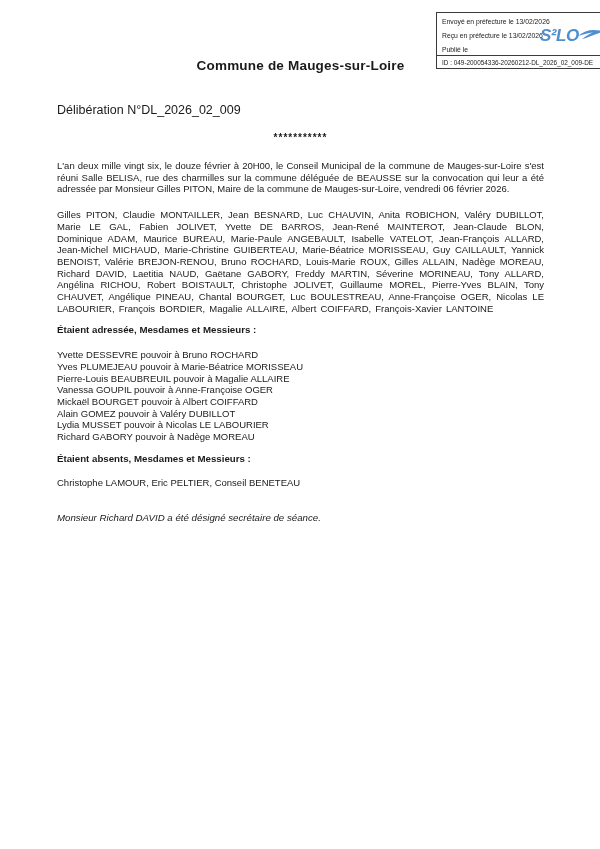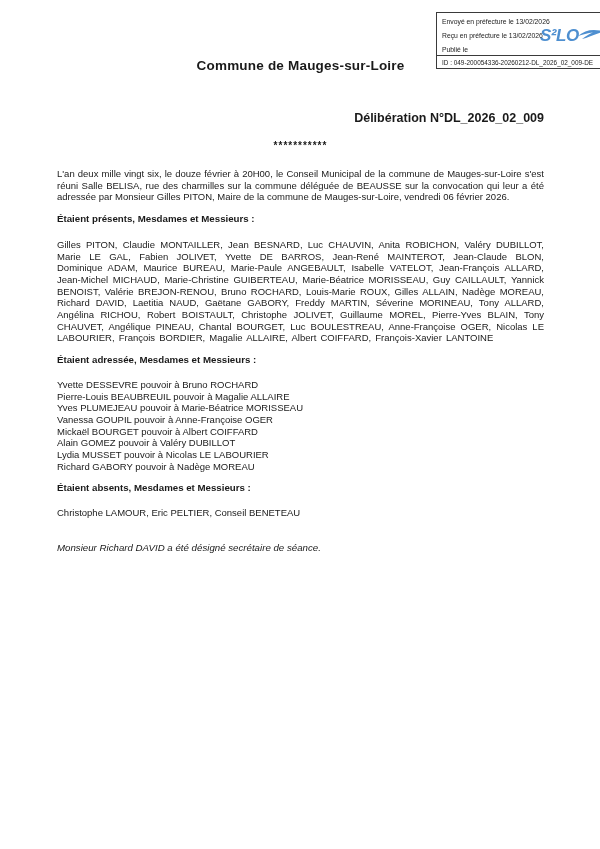--- a/index.html
+++ b/index.html
@@ -21,24 +21,24 @@
     top: 0;
   }
   .doc-title {
     margin-top: 58px;
     text-align: center;
     font-size: 13.5px;
     font-weight: bold;
     letter-spacing: 0.2px;
   }
   .doc-subtitle {
-    margin-top: 38px;
-    text-align: right;
+    margin-top: 30px;
+    text-align: left;
     font-size: 12.5px;
-    font-weight: bold;
+    font-weight: normal;
   }
   .separator {
     margin-top: 15px;
     text-align: center;
     font-size: 10px;
     font-weight: bold;
     letter-spacing: 1px;
   }
   .body-text {
     font-size: 9.5px;
@@ -134,28 +134,27 @@
     </div>
   </div>
 
   <div class="content">
     <div class="doc-title">Commune de Mauges-sur-Loire</div>
     <div class="doc-subtitle">Délibération N°DL_2026_02_009</div>
     <div class="separator">***********</div>
 
     <p class="body-text intro">L'an deux mille vingt six, le douze février à 20H00, le Conseil Municipal de la commune de Mauges-sur-Loire s'est réuni Salle BELISA, rue des charmilles sur la commune déléguée de BEAUSSE sur la convocation qui leur a été adressée par Monsieur Gilles PITON, Maire de la commune de Mauges-sur-Loire, vendredi 06 février 2026.</p>
 
-    <div class="section-heading">Étaient présents, Mesdames et Messieurs :</div>
     <p class="body-text names-block">Gilles PITON, Claudie MONTAILLER, Jean BESNARD, Luc CHAUVIN, Anita ROBICHON, Valéry DUBILLOT, Marie LE GAL, Fabien JOLIVET, Yvette DE BARROS, Jean-René MAINTEROT, Jean-Claude BLON, Dominique ADAM, Maurice BUREAU, Marie-Paule ANGEBAULT, Isabelle VATELOT, Jean-François ALLARD, Jean-Michel MICHAUD, Marie-Christine GUIBERTEAU, Marie-Béatrice MORISSEAU, Guy CAILLAULT, Yannick BENOIST, Valérie BREJON-RENOU, Bruno ROCHARD, Louis-Marie ROUX, Gilles ALLAIN, Nadège MOREAU, Richard DAVID, Laetitia NAUD, Gaëtane GABORY, Freddy MARTIN, Séverine MORINEAU, Tony ALLARD, Angélina RICHOU, Robert BOISTAULT, Christophe JOLIVET, Guillaume MOREL, Pierre-Yves BLAIN, Tony CHAUVET, Angélique PINEAU, Chantal BOURGET, Luc BOULESTREAU, Anne-Françoise OGER, Nicolas LE LABOURIER, François BORDIER, Magalie ALLAIRE, Albert COIFFARD, François-Xavier LANTOINE</p>
 
     <div class="section-heading">Étaient adressée, Mesdames et Messieurs :</div>
     <div class="body-text excused-block">
       <div class="excused-line">Yvette DESSEVRE pouvoir à Bruno ROCHARD</div>
+      <div class="excused-line">Yves PLUMEJEAU pouvoir à Marie-Béatrice MORISSEAU</div>
       <div class="excused-line">Pierre-Louis BEAUBREUIL pouvoir à Magalie ALLAIRE</div>
-      <div class="excused-line">Yves PLUMEJEAU pouvoir à Marie-Béatrice MORISSEAU</div>
       <div class="excused-line">Vanessa GOUPIL pouvoir à Anne-Françoise OGER</div>
       <div class="excused-line">Mickaël BOURGET pouvoir à Albert COIFFARD</div>
       <div class="excused-line">Alain GOMEZ pouvoir à Valéry DUBILLOT</div>
       <div class="excused-line">Lydia MUSSET pouvoir à Nicolas LE LABOURIER</div>
       <div class="excused-line">Richard GABORY pouvoir à Nadège MOREAU</div>
     </div>
 
     <div class="section-heading">Étaient absents, Mesdames et Messieurs :</div>
     <p class="body-text absent-block">Christophe LAMOUR, Eric PELTIER, Conseil BENETEAU</p>
 

